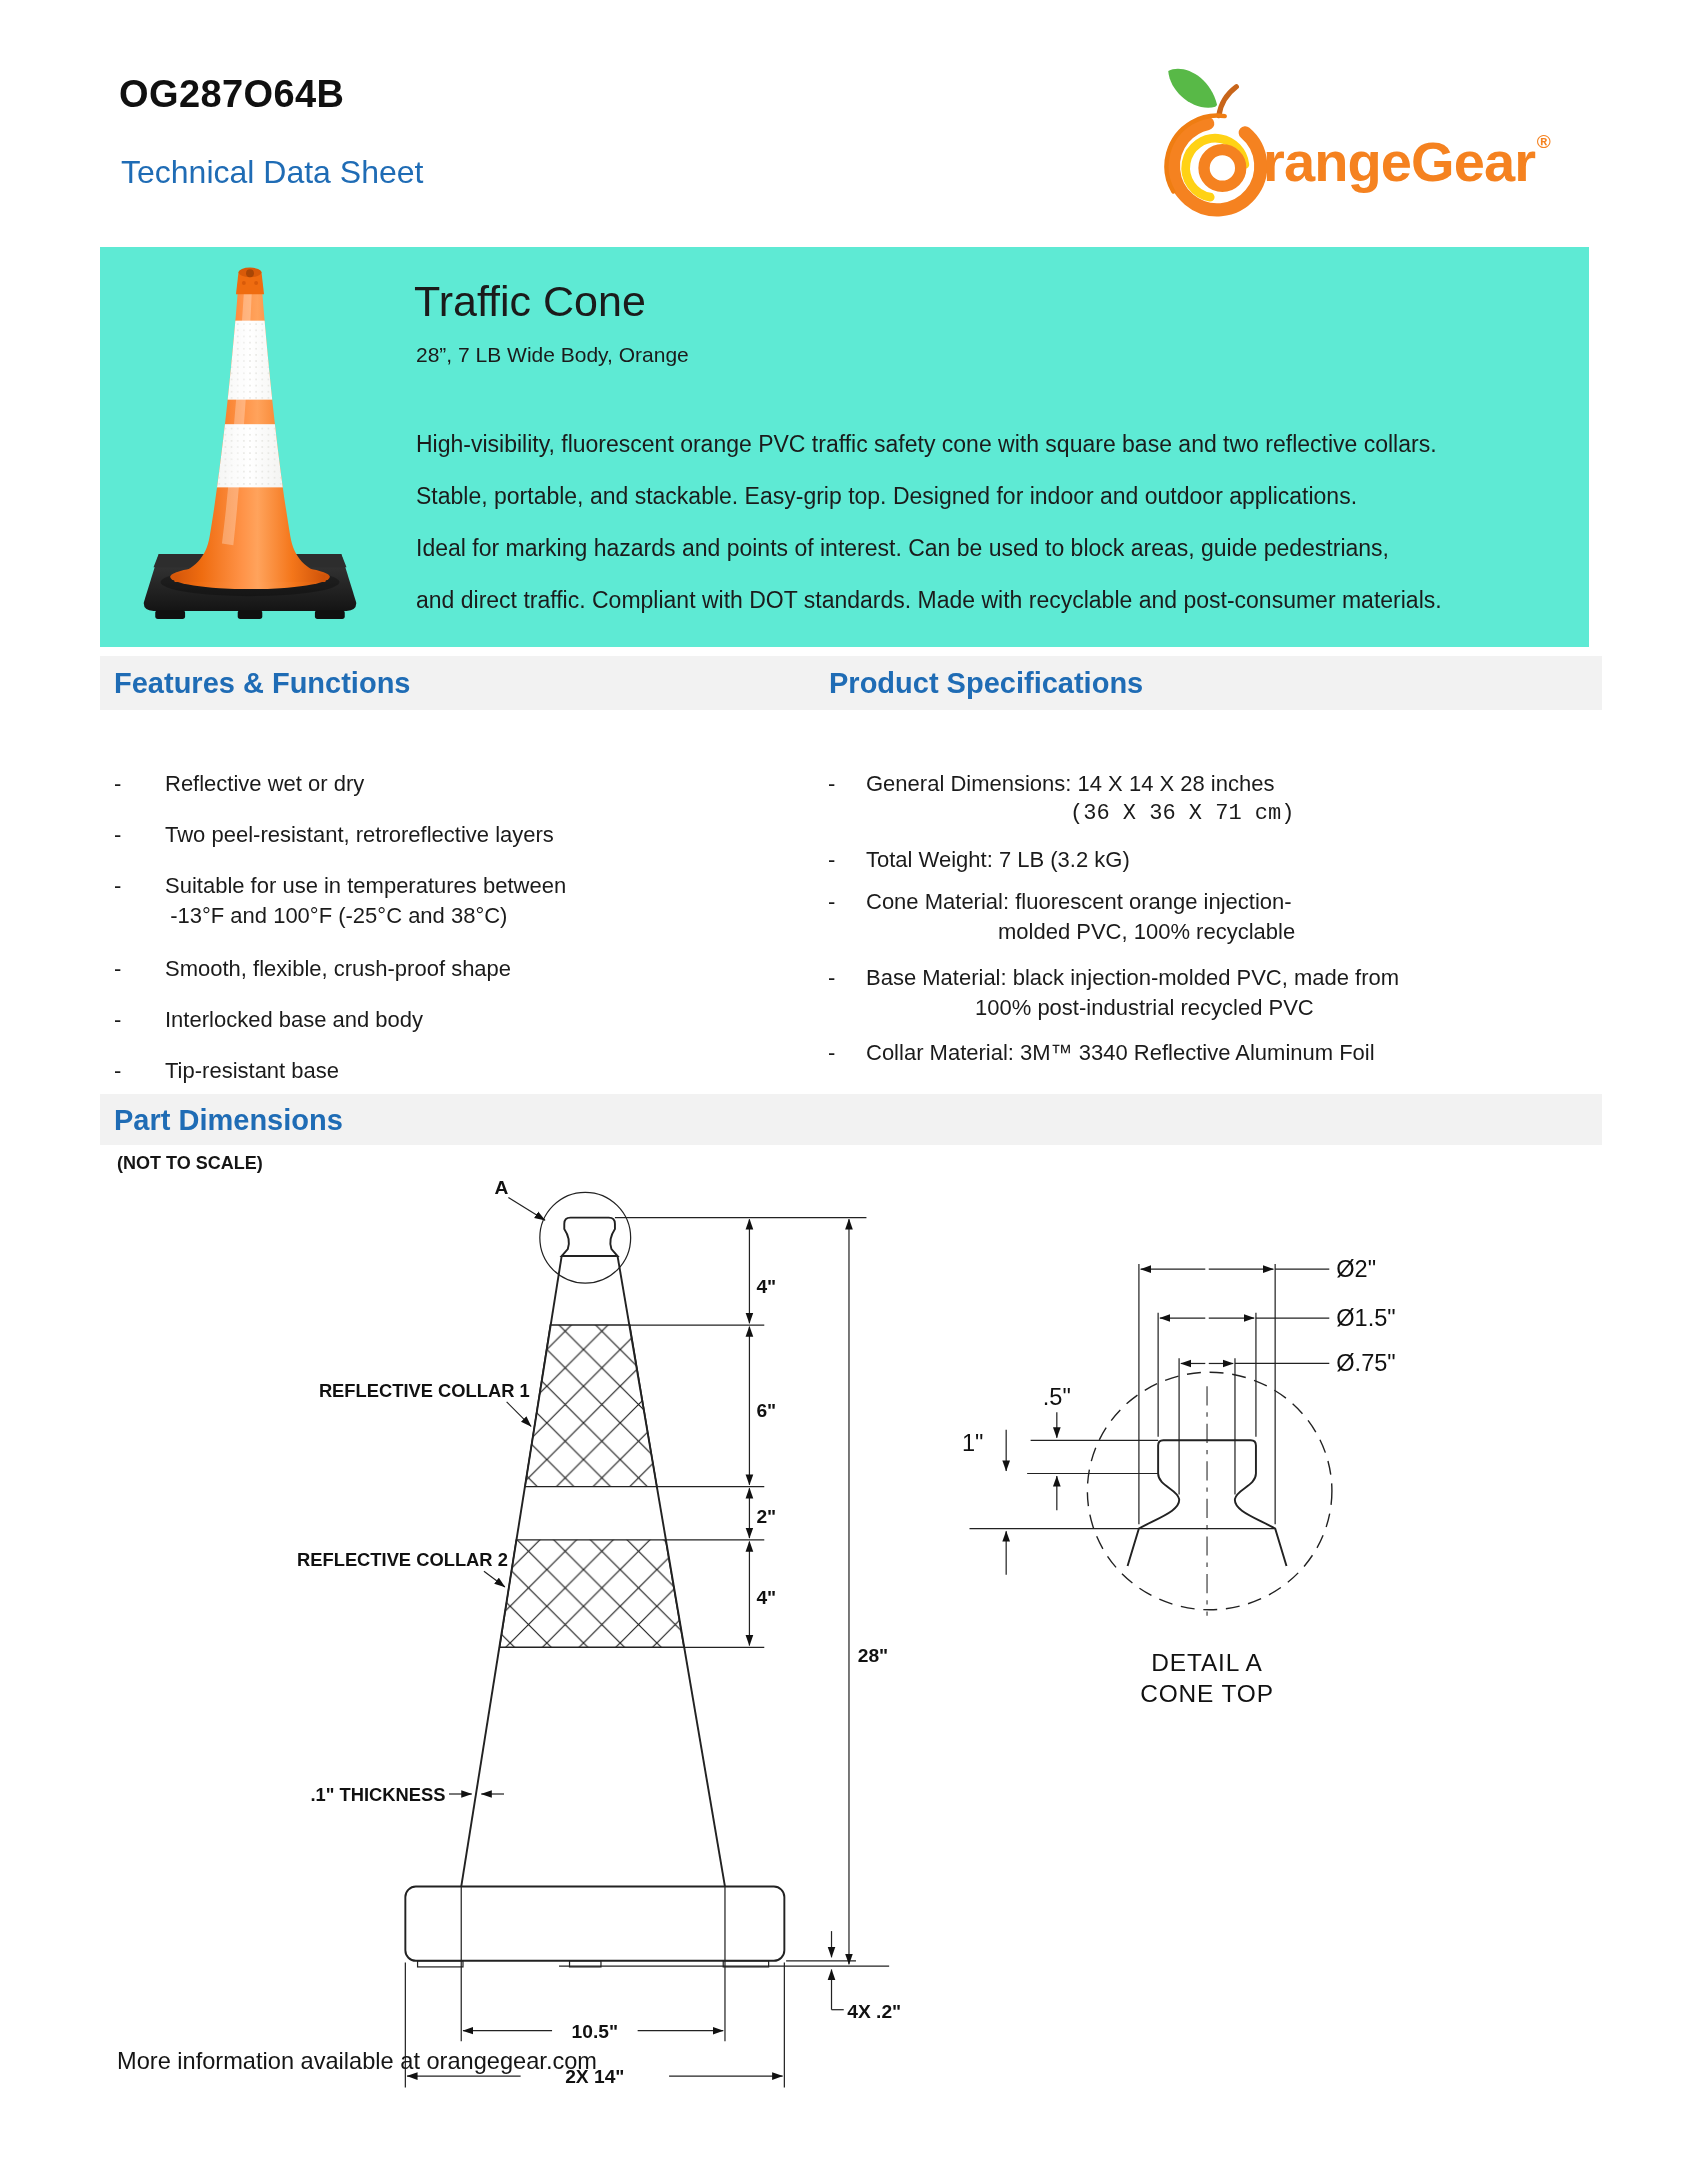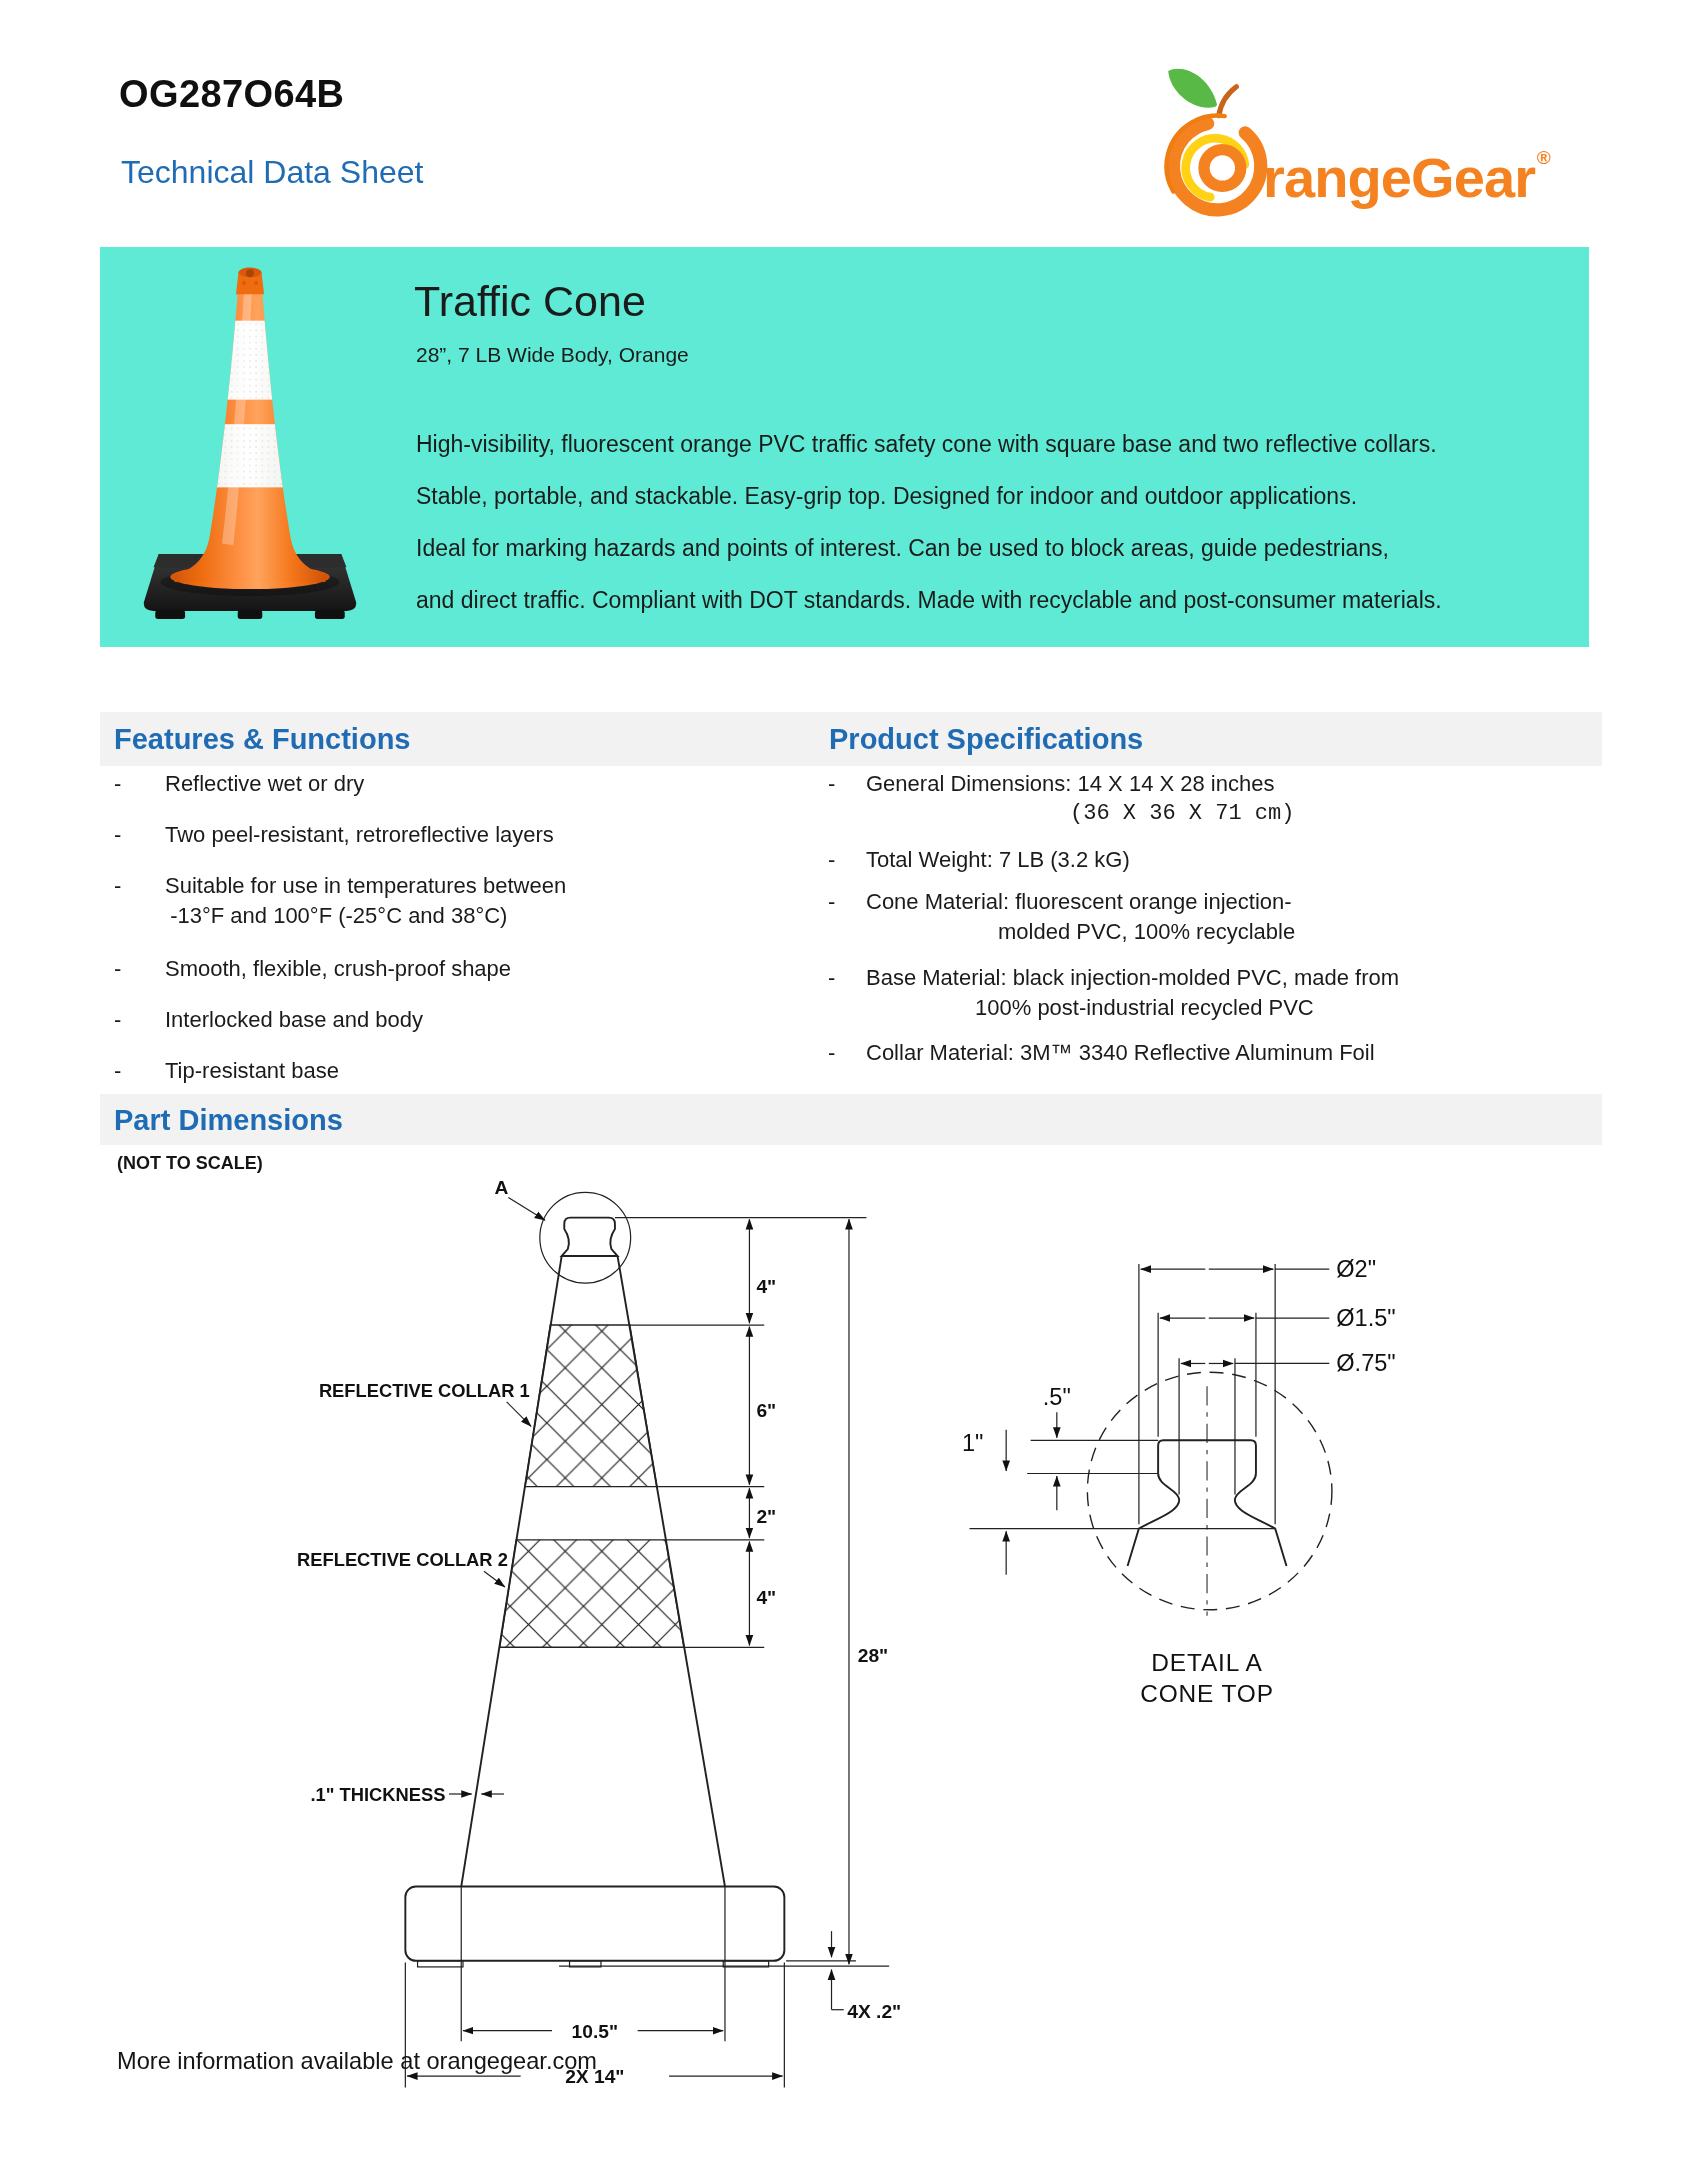--- a/index.html
+++ b/index.html
@@ -3,31 +3,31 @@
 <meta charset="utf-8">
 <style>
   html,body{margin:0;padding:0;background:#fff;}
   .page{position:relative;width:1687px;height:2184px;background:#fff;overflow:hidden;
         font-family:"Liberation Sans",sans-serif;color:#1d1d1d;}
   
   .product-code{position:absolute;left:119px;top:73px;font-size:38px;font-weight:bold;color:#101010;letter-spacing:0.4px;}
   .doc-type{position:absolute;left:121px;top:154px;font-size:32px;color:#1f6cb5;}
   
   .logo-swirl{position:absolute;left:1163px;top:56px;width:110px;height:168px;}
-  .logo-text{position:absolute;left:1263px;top:145px;font-size:56px;font-weight:bold;color:#f58220;letter-spacing:-0.9px;}
+  .logo-text{position:absolute;left:1263px;top:129px;font-size:56px;font-weight:bold;color:#f58220;letter-spacing:-0.9px;}
   .logo-text sup{font-size:19px;vertical-align:33px;margin-left:1.7px;}
   
   .hero{position:absolute;left:100px;top:247px;width:1489px;height:400px;background:#5eead4;}
   .hero-photo{position:absolute;left:17.5px;top:7px;width:264px;height:386px;}
   .hero-title{position:absolute;left:314px;top:30px;font-size:43px;color:#1b1b1b;}
   .hero-subtitle{position:absolute;left:316px;top:96px;font-size:21px;color:#1b1b1b;}
   .hero-desc{position:absolute;left:316px;top:171px;font-size:23px;line-height:52px;color:#1b1b1b;white-space:nowrap;}
   
   .bar{position:absolute;background:#f2f2f2;}
-  .bar-2col{left:100px;top:712px;width:1502px;height:54px;text-align:right;}
+  .bar-2col{left:100px;top:656px;width:1502px;height:54px;text-align:right;}
   .bar-part{left:100px;top:1094px;width:1502px;height:51px;}
   .bar h2{position:absolute;top:50%;transform:translateY(-50%);margin:0;font-size:29px;font-weight:bold;color:#1f6cb5;white-space:nowrap;}
   .h-feat{left:14px;} .h-spec{left:729px;} .h-part{left:14px;}
   
   .blist{position:absolute;font-size:22px;color:#1b1b1b;}
   .fx{left:114px;top:769px;width:699px;}
   .sp{left:828px;top:769px;width:786px;}
   .brow{display:flex;line-height:30px;}
   .fx .brow{margin-bottom:21px;}
   .fx .brow.mb26{margin-bottom:23px;}

